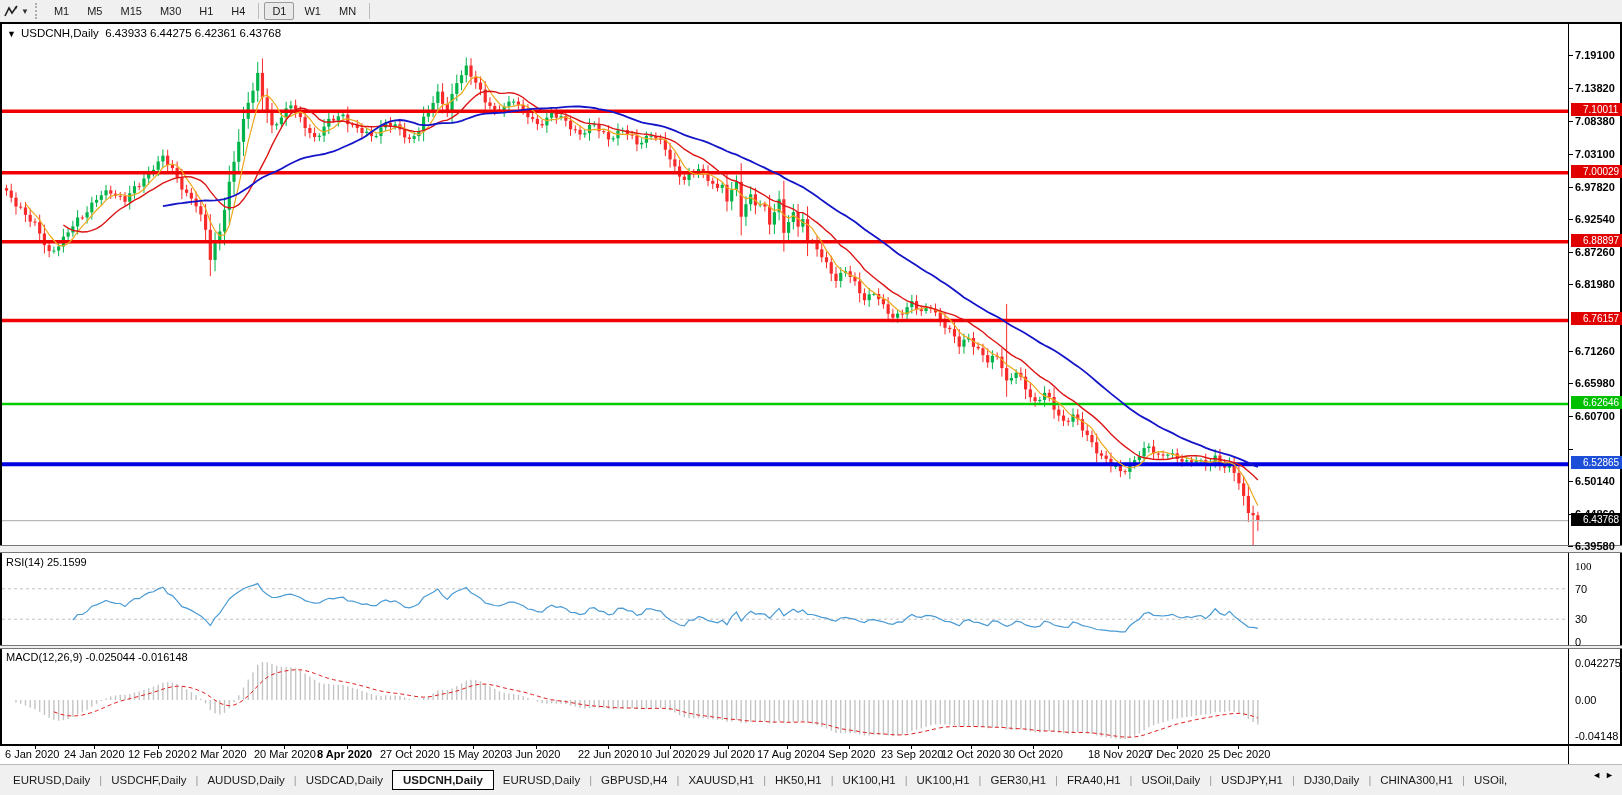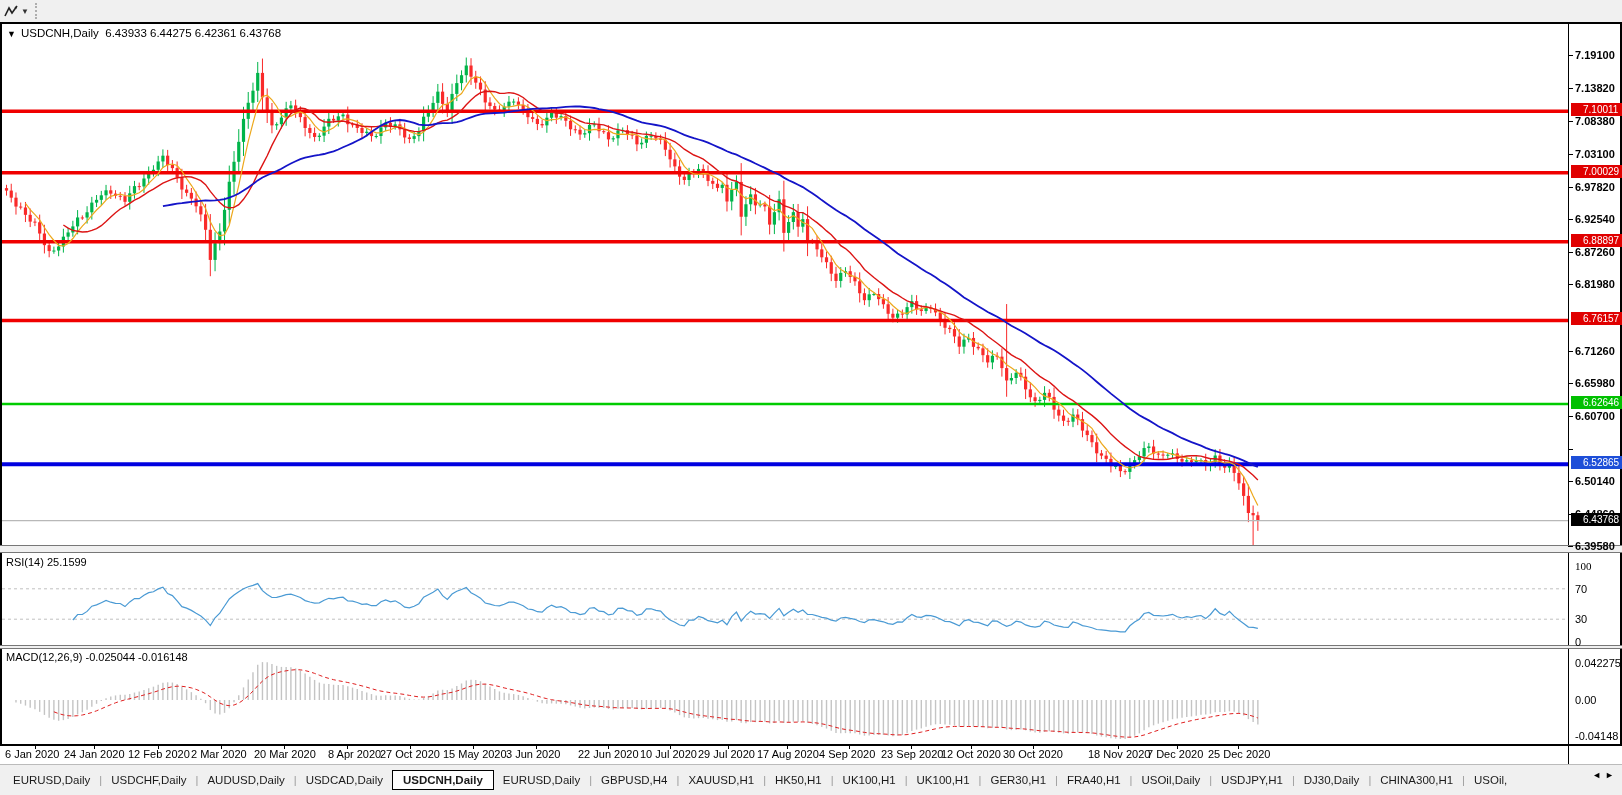--- a/index.html
+++ b/index.html
@@ -51,20 +51,33 @@
     <div class="tool-group">
       <span style="display:inline-block;width:15px;height:14px;">
         <svg width="15" height="14" viewBox="0 0 15 14">
           <polyline points="1,12 5,4 8,9 13,2" fill="none" stroke="#222" stroke-width="1.6"></polyline>
           <polygon points="13,2 10.5,3.2 12.2,5.2" fill="#222"></polygon>
         </svg>
       </span>
       <span class="caret">▼</span>
     </div>
     <div class="grip"></div>
+    <div id="tfbtns" style="display:flex;align-items:center;">
+        <div class="tf-btn">M1</div>
+        <div class="tf-btn">M5</div>
+        <div class="tf-btn">M15</div>
+        <div class="tf-btn">M30</div>
+        <div class="tf-btn">H1</div>
+        <div class="tf-btn">H4</div>
+        <div class="vsep"></div>
+        <div class="tf-btn active">D1</div>
+        <div class="tf-btn">W1</div>
+        <div class="tf-btn">MN</div>
+        <div class="vsep"></div>
+      </div>
   </div>
 
   <div id="chartwin"></div>
   <div id="wintitle">
     <span class="tri">▼</span><span>USDCNH,Daily</span>&nbsp;&nbsp;<span>6.43933 6.44275 6.42361 6.43768</span>
   </div>
 
   <svg id="svg-main" class="panelsvg" style="top:24px;" width="1566" height="521">
       <g>
         <line x1="4.5" y1="160.80781617177482" x2="4.5" y2="171.6189136276065" stroke="#f92a2a" stroke-width="1"></line>
@@ -945,21 +958,21 @@
       <div class="dlabel" style="left: 5px;">6 Jan 2020</div>
       <div class="dtick" style="left: 94px;"></div>
       <div class="dlabel" style="left: 64px;">24 Jan 2020</div>
       <div class="dtick" style="left: 158px;"></div>
       <div class="dlabel" style="left: 128px;">12 Feb 2020</div>
       <div class="dtick" style="left: 221px;"></div>
       <div class="dlabel" style="left: 191px;">2 Mar 2020</div>
       <div class="dtick" style="left: 284px;"></div>
       <div class="dlabel" style="left: 254px;">20 Mar 2020</div>
       <div class="dtick" style="left: 347px;"></div>
-      <div class="dlabel" style="left: 328px;">8 Apr 2020</div>
+      <div class="dlabel" style="left: 317px; font-weight: bold;">8 Apr 2020</div>
       <div class="dtick" style="left: 410px;"></div>
       <div class="dlabel" style="left: 380px;">27 Oct 2020</div>
       <div class="dtick" style="left: 473px;"></div>
       <div class="dlabel" style="left: 443px;">15 May 2020</div>
       <div class="dtick" style="left: 536px;"></div>
       <div class="dlabel" style="left: 506px;">3 Jun 2020</div>
       <div class="dtick" style="left: 608px;"></div>
       <div class="dlabel" style="left: 578px;">22 Jun 2020</div>
       <div class="dtick" style="left: 670px;"></div>
       <div class="dlabel" style="left: 640px;">10 Jul 2020</div>

